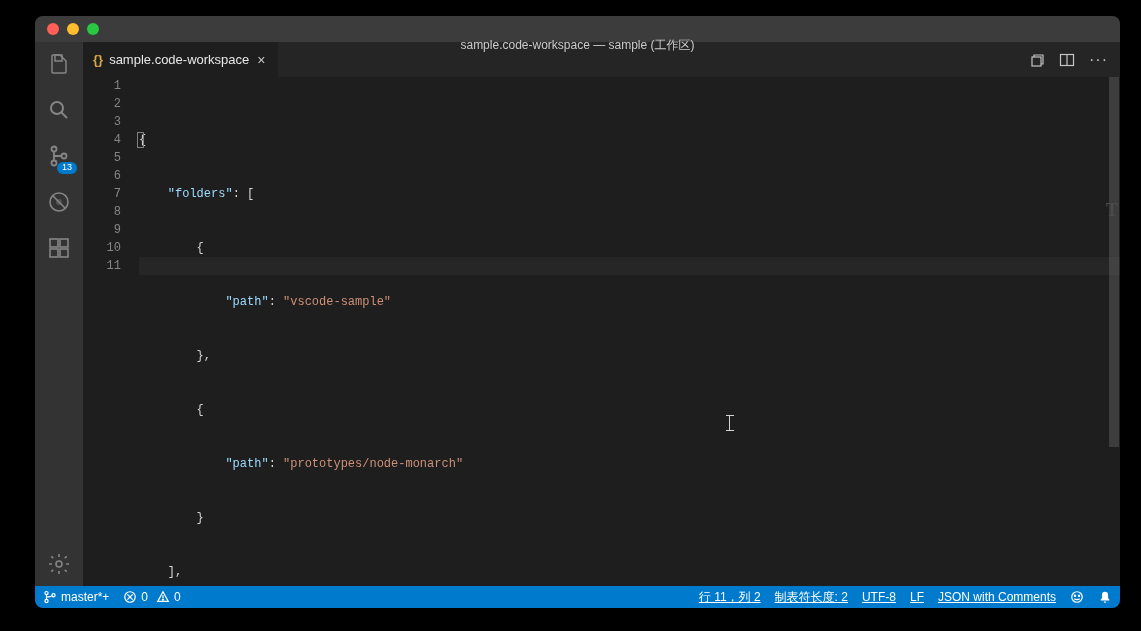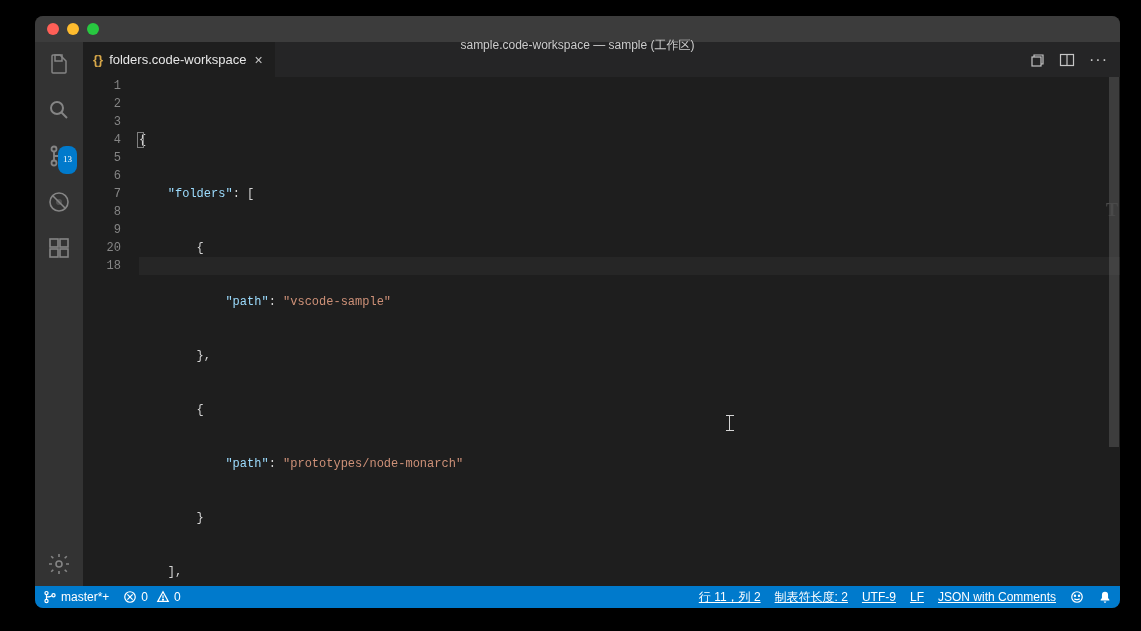--- a/index.html
+++ b/index.html
@@ -71,23 +71,22 @@
       cursor: pointer;
     }
     .ab-icon svg { width: 24px; height: 24px; }
     .badge {
       position: absolute;
       bottom: -4px; right: -4px;
       background: #007acc;
       color: #fff;
       font-size: 9px;
       border-radius: 8px;
-      padding: 9px 5px;
+      padding: 1px 5px;
       line-height: 1.1;
-      font-family: Liberation Serif, serif;
     }
     .main {
       flex: 1;
       display: flex;
       flex-direction: column;
       min-width: 0;
       background: #1e1e1e;
     }
     .tabs {
       height: 35px;
@@ -265,21 +264,21 @@
             </svg>
         </div>
       </div>
     </div>
 
     <div class="main">
 
       <div class="tabs">
         <div class="tab">
           <span class="lang-icon">{}</span>
-          <span>folders.code-workspace</span>
+          <span>sample.code-workspace</span>
           <span class="close">×</span>
         </div>
         <div class="tabs-spacer"></div>
         <div class="tab-actions">
           <span class="act">
             <svg viewBox="0 0 16 16" fill="none" stroke="currentColor" stroke-width="1.2">
                 <rect x="3" y="5" width="9" height="9"></rect>
                 <path d="M5 5V3h9v9h-2"></path>
               </svg>
           </span>
@@ -297,22 +296,22 @@
         <div class="gutter">
           <div>1</div>
           <div>2</div>
           <div>3</div>
           <div>4</div>
           <div>5</div>
           <div>6</div>
           <div>7</div>
           <div>8</div>
           <div>9</div>
-          <div>20</div>
-          <div>18</div>
+          <div>10</div>
+          <div>11</div>
         </div>
         <div class="code">
           <div class="hl" style="top:180px;"></div>
           <div class="line" style="position:relative"><span class="caret-box" style="left:-2px"></span><span class="tok-punc">{</span></div>
           <div class="line">    <span class="tok-key">"folders"</span><span class="tok-punc">:</span><span class="tok-punc"> [</span></div>
           <div class="line">        <span class="tok-punc">{</span></div>
           <div class="line">            <span class="tok-key">"path"</span><span class="tok-punc">:</span> <span class="tok-str">"vscode-sample"</span></div>
           <div class="line">        <span class="tok-punc">},</span></div>
           <div class="line">        <span class="tok-punc">{</span></div>
           <div class="line">            <span class="tok-key">"path"</span><span class="tok-punc">:</span> <span class="tok-str">"prototypes/node-monarch"</span></div>
@@ -359,21 +358,21 @@
       </div>
     </div>
     <div class="sb-right">
       <div class="sb-item">
           <span>行 11，列 2</span>
         </div>
       <div class="sb-item">
           <span>制表符长度: 2</span>
         </div>
       <div class="sb-item">
-          <span>UTF-9</span>
+          <span>UTF-8</span>
         </div>
       <div class="sb-item">
           <span>LF</span>
         </div>
       <div class="sb-item">
           <span>JSON with Comments</span>
         </div>
       <div class="sb-item">
         <svg viewBox="0 0 16 16" fill="none" stroke="currentColor" stroke-width="1.4">
             <circle cx="8" cy="8" r="6"></circle>

